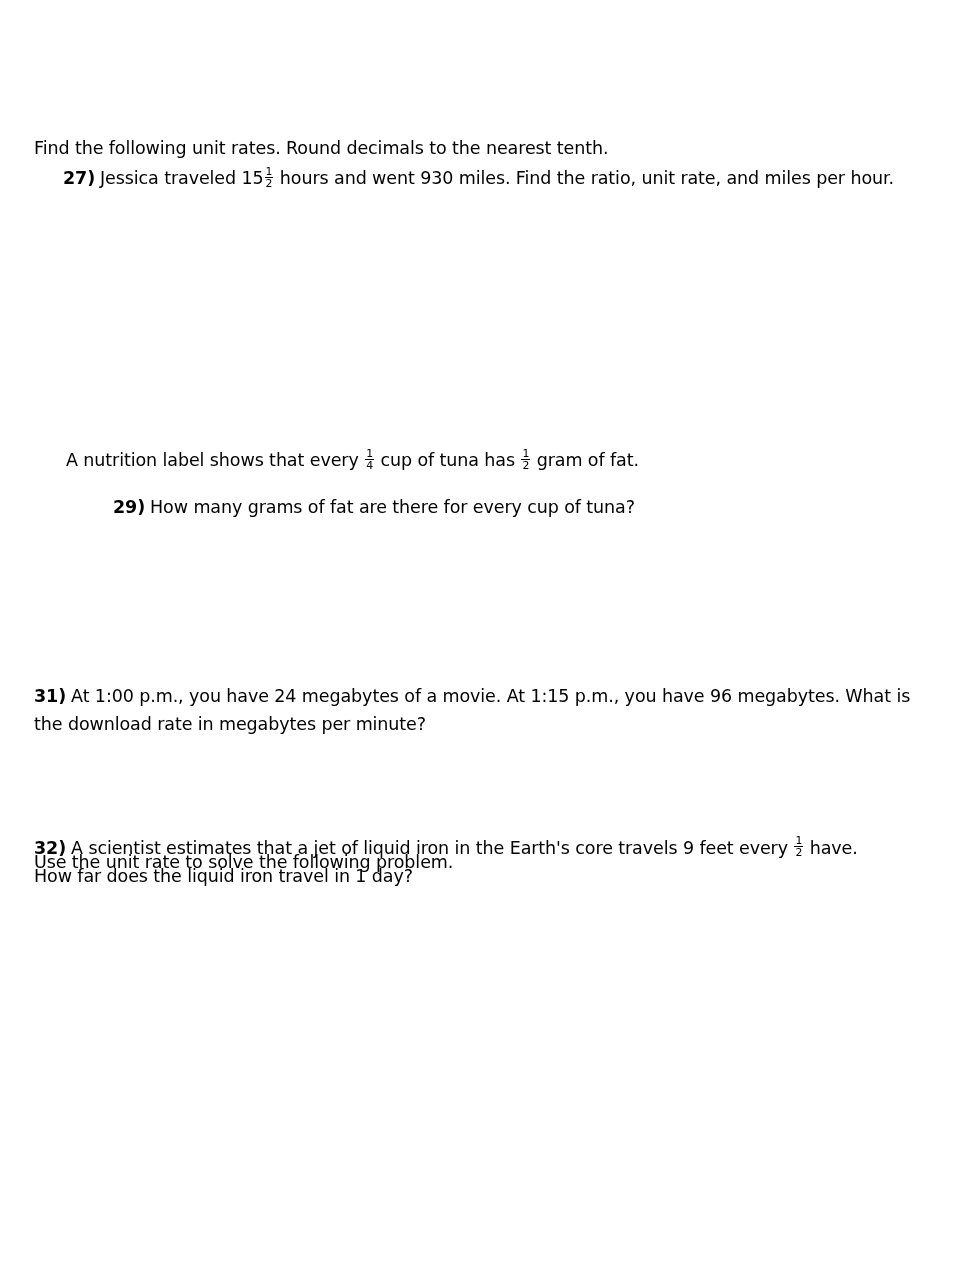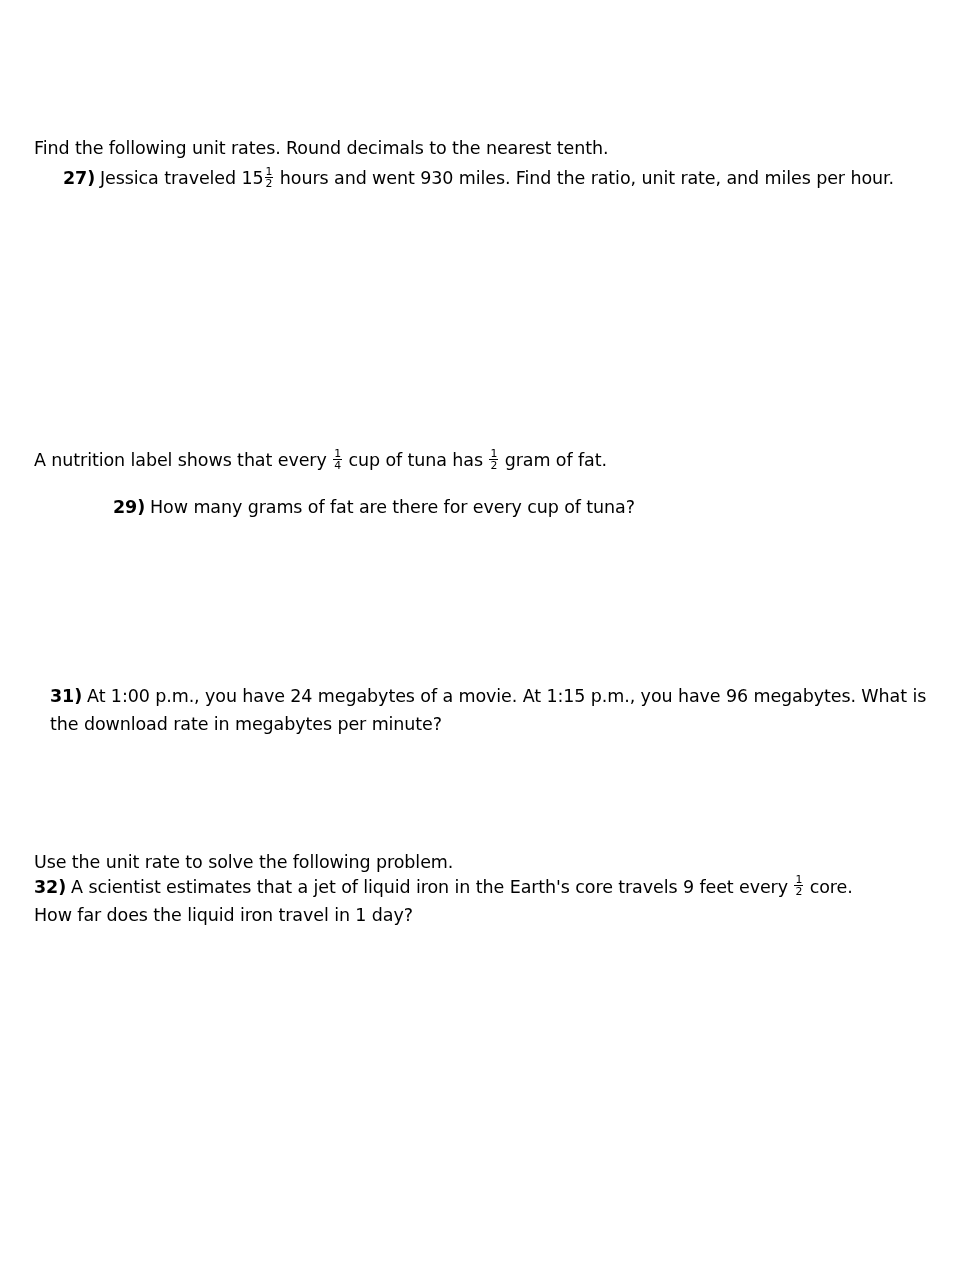--- a/index.html
+++ b/index.html
@@ -64,26 +64,26 @@
   .frac-tight {
     vertical-align: -0.3em;
   }
   .line2 {
     display: block;
   }
   
   #hdr-1   { top: 135px; }
   #q27     { top: 165px; margin-left: 29px; }
   #q28     { top: 291px; }
-  #hdr-2   { top: 447px; }
+  #hdr-2   { top: 447px; margin-left: 32px; }
   #q29     { top: 494px; }
   #q30     { top: 577px; }
-  #q31     { top: 683px; margin-left: 16px; }
+  #q31     { top: 683px; }
   #hdr-3   { top: 849px; }
-  #q32     { top: 874px; }
+  #q32     { top: 835px; }
 </style>
 </head>
 <body>
 
 <div class="page">
 
   <div class="block bold" id="hdr-1">
     <span>Find the following unit rates. Round decimals to the nearest tenth.</span>
   </div>
 
@@ -104,17 +104,17 @@
   <div class="block" id="q31">
     <span class="qnum">31)</span><span>At 1:00 p.m., you have 24 megabytes of a movie. At 1:15 p.m., you have 96 megabytes. What is</span>
     <span class="line2">the download rate in megabytes per minute?</span>
   </div>
 
   <div class="block bold" id="hdr-3">
     <span>Use the unit rate to solve the following problem.</span>
   </div>
 
   <div class="block" id="q32">
-    <span class="qnum">32)</span><span>A scientist estimates that a jet of liquid iron in the Earth's core travels 9 feet every </span><span class="frac frac-tight"><span class="num">1</span><span class="den">2</span></span><span> core.</span>
+    <span class="qnum">32)</span><span>A scientist estimates that a jet of liquid iron in the Earth's core travels 9 feet every </span><span class="frac frac-tight"><span class="num">1</span><span class="den">2</span></span><span> have.</span>
     <span class="line2">How far does the liquid iron travel in 1 day?</span>
   </div>
 
 </div>
 
 </body></html>

